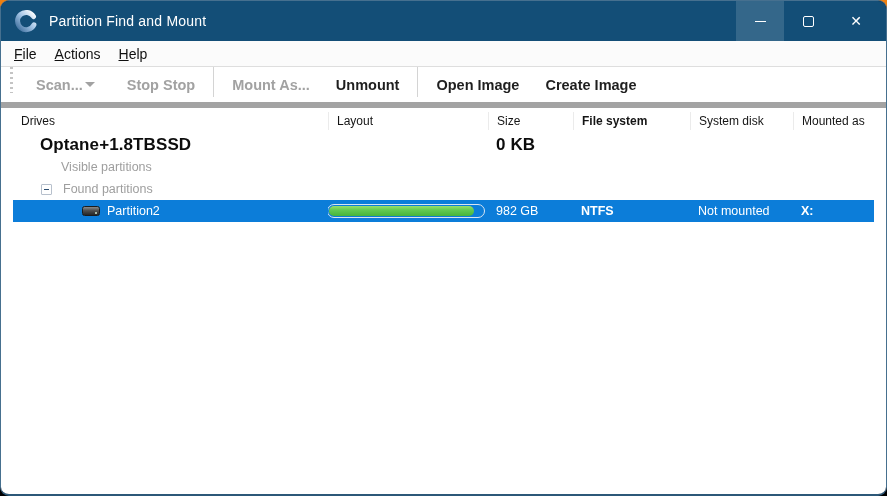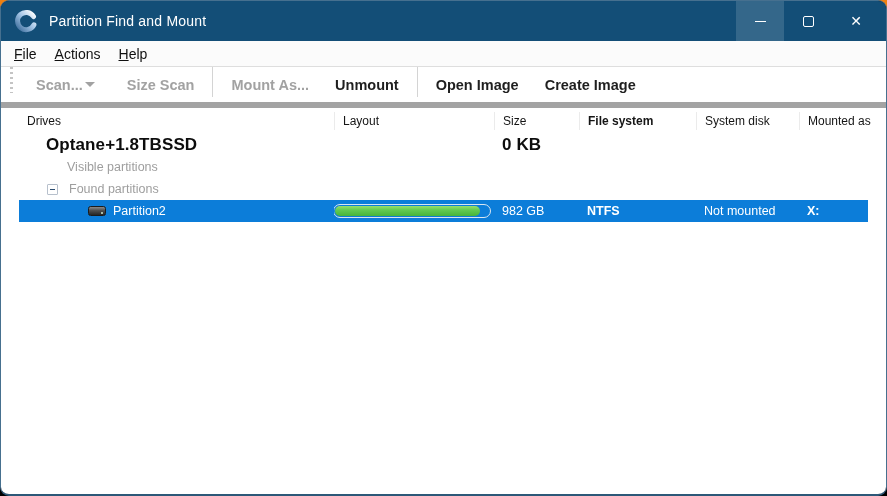--- a/index.html
+++ b/index.html
@@ -64,21 +64,21 @@
     display: flex; align-items: center;
   }
   .tb-btn.disabled { color: #a2a2a2; cursor: default; }
   .tb-caret {
     width: 0; height: 0; margin: 0 6px 0 2px;
     border-left: 5px solid transparent; border-right: 5px solid transparent;
     border-top: 5px solid #a2a2a2; display: inline-block;
   }
   .tb-sep { width: 1px; height: 30px; background: #d4d4d4; margin: 0 5px; }
   
-  .listview { flex: 1; background: #fff; padding: 0 18px; position: relative; font-size: 12.5px; }
+  .listview { flex: 1; background: #fff; padding: 0 12px; position: relative; font-size: 12.5px; }
   .lv-header {
     height: 26px; display: flex; align-items: center;
     font-size: 12px; color: #151515;
   }
   .hcell { height: 18px; display: flex; align-items: center; padding-left: 8px; border-left: 1px solid #ebebeb; cursor: pointer; }
   .hcell:first-child { border-left: none; }
   .hcell-end { height: 18px; border-left: 1px solid #ebebeb; flex: 1; }
   .c-drives { width: 315px; flex: 0 0 315px; }
   .c-layout { width: 160px; flex: 0 0 160px; }
   .c-size   { width: 85px;  flex: 0 0 85px; }
@@ -160,21 +160,21 @@
     <span class="menu-item">Actions</span>
     <span class="menu-item">Help</span>
   </div>
 
   <div class="toolbar">
     <div class="gripper"></div>
     <div class="tb-btn disabled">
       <span>Scan...</span>
       <span class="tb-caret"></span>
     </div>
-    <div class="tb-btn disabled">Size Scan</div>
+    <div class="tb-btn disabled">Stop Stop</div>
     <div class="tb-sep"></div>
     <div class="tb-btn disabled">Mount As...</div>
     <div class="tb-btn">Unmount</div>
     <div class="tb-sep"></div>
     <div class="tb-btn">Open Image</div>
     <div class="tb-btn">Create Image</div>
   </div>
 
   <div class="listview">
 

